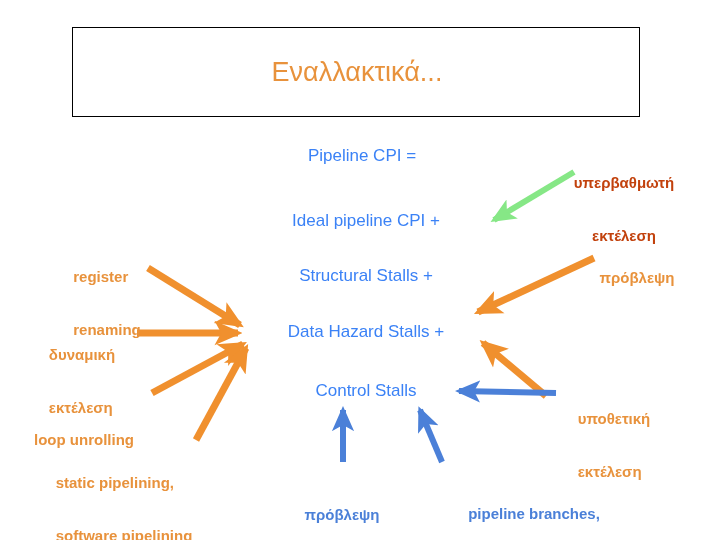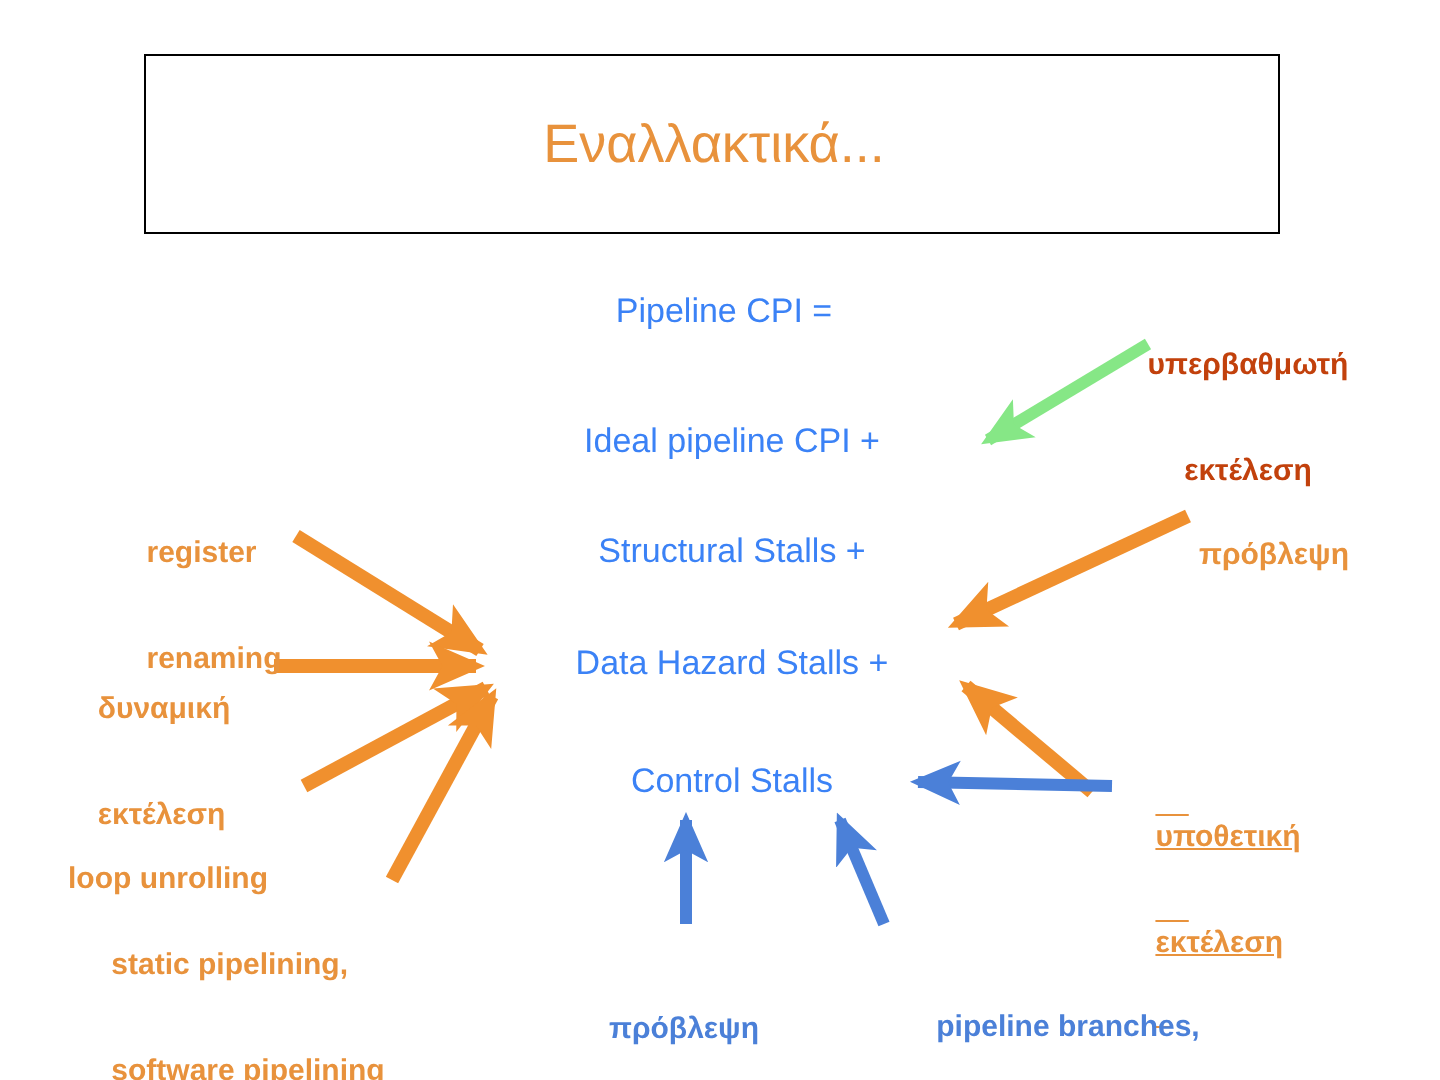--- a/index.html
+++ b/index.html
@@ -167,21 +167,21 @@
 
   <div class="txt lbl-green" style="left:624px; top:139px;">
     <div>υπερβαθμωτή</div>
     <div>εκτέλεση</div>
   </div>
 
   <div class="txt lbl-orange" style="left:637px; top:234px;">
     <div>πρόβλεψη</div>
   </div>
 
-  <div class="txt lbl-orange" style="left:614px; top:375px;text-decoration:underline;">
+  <div class="txt lbl-orange" style="left:614px; top:375px;">
     <div>υποθετική</div>
     <div>εκτέλεση</div>
   </div>
 
   <div class="txt lbl-blue" style="left:342px; top:471px;">
     <div>πρόβλεψη</div>
     
   </div>
 
   <div class="txt lbl-blue" style="left:534px; top:470px;">

